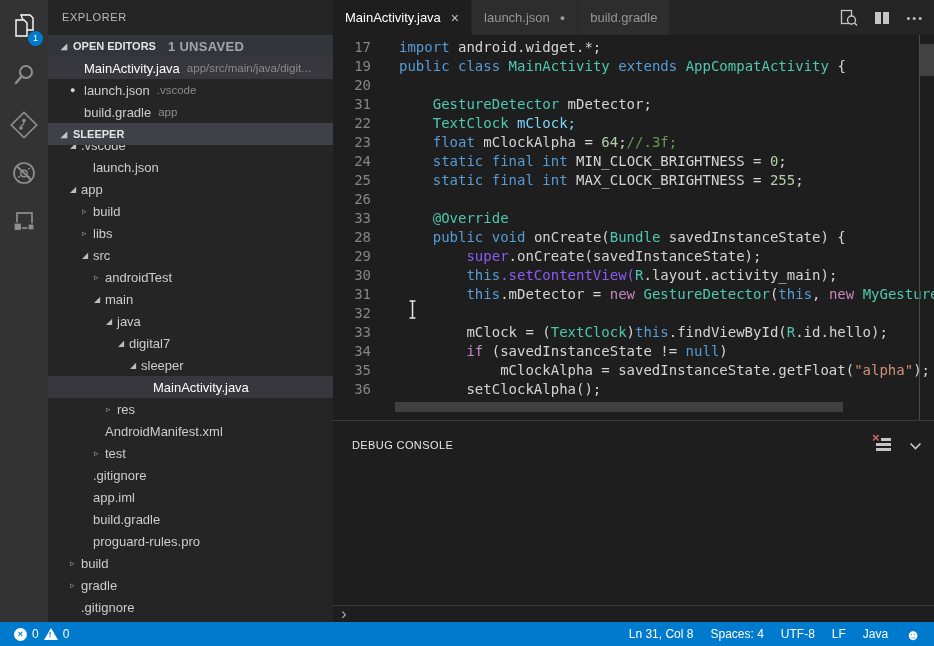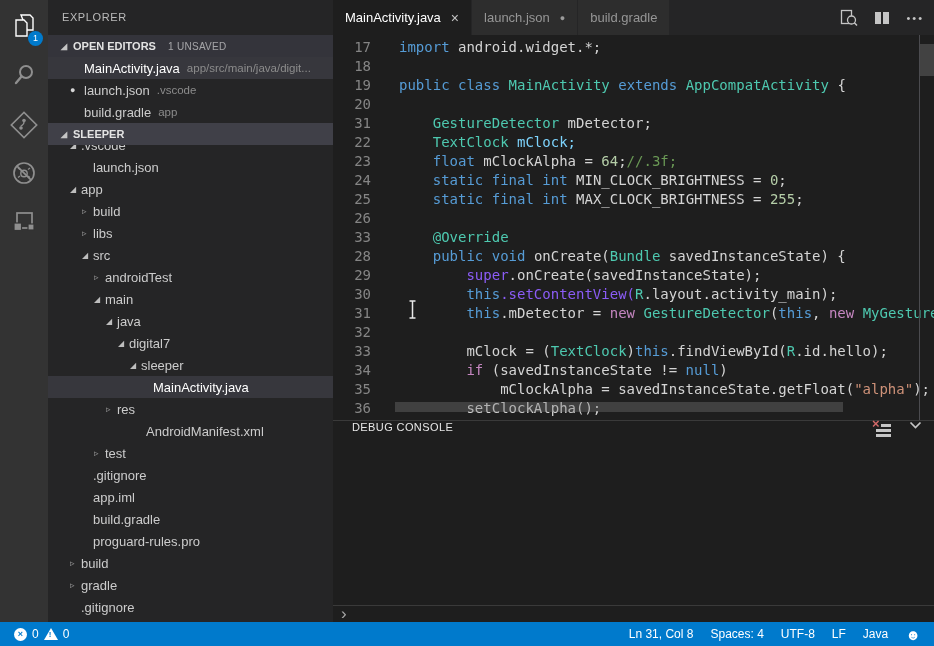--- a/index.html
+++ b/index.html
@@ -15,21 +15,21 @@
 
   
   #sidebar { position:absolute; left:48px; top:0; width:285px; height:622px; background:#252526; overflow:hidden; z-index:4; }
   #sb-title { position:absolute; left:0; top:0; width:100%; height:35px; line-height:35px; padding-left:14px;
     font-size:11px; letter-spacing:.6px; color:#bbbbbb; }
   .sec-header { position:absolute; left:0; width:100%; height:22px; display:flex; align-items:center;
     font-size:11px; font-weight:bold; color:#e3e3e3; cursor:pointer; }
   #oe-header { top:35px; background:#34343b; }
   #sleeper-header { top:123px; background:#404048; z-index:3; }
   .twisty { width:12px; margin-left:13px; font-size:8px; color:#c5c5c5; flex:none; }
-  .sec-badge { margin-left:12px; font-size:10px; font-weight:normal; color:rgba(255,255,255,.55); letter-spacing:.3px; }
+  .sec-badge { margin-left:12px; font-size:13px; font-weight:bold; color:rgba(255,255,255,.55); letter-spacing:.3px; }
   #oe-rows { position:absolute; top:57px; left:0; width:100%; }
   .oe-row { height:22px; display:flex; align-items:center; padding-left:22px; font-size:13px; color:#cccccc; cursor:pointer; }
   .oe-row.sel { background:#37373d; color:#ffffff; }
   .oe-dot { width:14px; font-size:9px; color:#d7d7d7; flex:none; }
   .desc { margin-left:7px; font-size:11.5px; color:#8c8c8c; white-space:nowrap; overflow:hidden; }
   #tree { position:absolute; top:145px; left:0; width:100%; height:477px; overflow:hidden; }
   .tree-row { height:22px; display:flex; align-items:center; font-size:13px; color:#cccccc; cursor:pointer; white-space:nowrap; }
   .tree-row.sel { background:#37373d; color:#ffffff; }
   .tree-row .tw { width:11px; flex:none; font-size:8px; color:#bdbdbd; }
   .tree-row .tw.hollow { font-size:9px; color:#9a9a9a; }
@@ -52,21 +52,21 @@
   .cl { height:19px; display:flex; font-family:"DejaVu Sans Mono", monospace; font-size:14px; line-height:19px; white-space:pre; }
   .cl .gut { width:62px; padding-right:24px; text-align:right; color:#858585; flex:none; }
   .cl .code { padding-left:4px; }
   #hscroll { position:absolute; left:62px; top:367px; width:448px; height:10px; background:rgba(121,121,121,.38); z-index:2; }
   #vruler { position:absolute; right:14px; top:0; bottom:0; width:1px; background:#4b4b4f; }
   #vscroll { position:absolute; right:0; top:9px; width:14px; height:32px; background:rgba(121,121,121,.4); }
   #ibeam { position:absolute; left:73px; top:264px; z-index:3; }
 
   
   #panel { position:absolute; left:333px; top:420px; right:0; height:202px; background:#1e1e1e; border-top:1px solid #3a3a3a; }
-  #panel-header { height:30px; display:flex; align-items:flex-start; padding:0 12px 0 19px; }
+  #panel-header { height:30px; display:flex; align-items:flex-end; padding:0 12px 0 19px; }
   #panel-title { font-size:11px; letter-spacing:.4px; color:#e7e7e7; flex:1; }
   .p-icon { margin-left:18px; cursor:pointer; position:relative; }
   .clear-ic { width:17px; height:16px; }
   .clear-ic .bar { position:absolute; height:2.5px; background:#c5c5c5; right:0; }
   .clear-ic .x { position:absolute; left:-2px; top:-5px; color:#d16969; font-size:13px; font-weight:bold; }
   #panel-input { position:absolute; left:0; right:0; bottom:0; height:17px; border-top:1px solid #3a3a3a;
     display:flex; align-items:center; cursor:text; }
   #prompt { margin-left:8px; font-size:17px; line-height:14px; color:#a8a8a8; }
 
   
@@ -206,21 +206,21 @@
           <span>sleeper</span>
         </div>
         <div class="tree-row sel" style="padding-left: 94px;">
           <span class="tw"></span>
           <span>MainActivity.java</span>
         </div>
         <div class="tree-row" style="padding-left: 58px;">
           <span class="tw hollow">▹</span>
           <span>res</span>
         </div>
-        <div class="tree-row" style="padding-left: 87px;">
+        <div class="tree-row" style="padding-left: 46px;">
           <span class="tw"></span>
           <span>AndroidManifest.xml</span>
         </div>
         <div class="tree-row" style="padding-left: 46px;">
           <span class="tw hollow">▹</span>
           <span>test</span>
         </div>
         <div class="tree-row" style="padding-left: 34px;">
           <span class="tw"></span>
           <span>.gitignore</span>
@@ -284,21 +284,20 @@
           <rect x="9" y="1" width="6" height="12" fill="#c5c5c5"></rect>
         </svg>
       </span>
       <span class="ta-icon dots">•••</span>
     </div>
   </div>
 
   <div id="editor">
     <div id="lines">
         <div class="cl"><span class="gut">17</span><span class="code"><span style="color: rgb(86, 156, 214);">import</span><span style="color: rgb(212, 212, 212);"> android.widget.*;</span></span></div>
-        <div class="cl"><span class="gut">18</span><span class="code"></span></div>
         <div class="cl"><span class="gut">19</span><span class="code"><span style="color: rgb(86, 156, 214);">public</span><span style="color: rgb(212, 212, 212);"> </span><span style="color: rgb(86, 156, 214);">class</span><span style="color: rgb(212, 212, 212);"> </span><span style="color: rgb(78, 201, 176);">MainActivity</span><span style="color: rgb(212, 212, 212);"> </span><span style="color: rgb(86, 156, 214);">extends</span><span style="color: rgb(212, 212, 212);"> </span><span style="color: rgb(78, 201, 176);">AppCompatActivity</span><span style="color: rgb(212, 212, 212);"> {</span></span></div>
         <div class="cl"><span class="gut">20</span><span class="code"></span></div>
         <div class="cl"><span class="gut">31</span><span class="code"><span style="color: rgb(212, 212, 212);">    </span><span style="color: rgb(78, 201, 176);">GestureDetector</span><span style="color: rgb(212, 212, 212);"> mDetector;</span></span></div>
         <div class="cl"><span class="gut">22</span><span class="code"><span style="color: rgb(212, 212, 212);">    </span><span style="color: rgb(78, 201, 176);">TextClock</span><span style="color: #7dd3fc;"> mClock;</span></span></div>
         <div class="cl"><span class="gut">23</span><span class="code"><span style="color: rgb(212, 212, 212);">    </span><span style="color: rgb(86, 156, 214);">float</span><span style="color: rgb(212, 212, 212);"> mClockAlpha = </span><span style="color: rgb(181, 206, 168);">64</span><span style="color: rgb(212, 212, 212);">;</span><span style="color: rgb(106, 153, 85);">//.3f;</span></span></div>
         <div class="cl"><span class="gut">24</span><span class="code"><span style="color: rgb(212, 212, 212);">    </span><span style="color: rgb(86, 156, 214);">static</span><span style="color: rgb(212, 212, 212);"> </span><span style="color: rgb(86, 156, 214);">final</span><span style="color: rgb(212, 212, 212);"> </span><span style="color: rgb(86, 156, 214);">int</span><span style="color: rgb(212, 212, 212);"> MIN_CLOCK_BRIGHTNESS = </span><span style="color: rgb(181, 206, 168);">0</span><span style="color: rgb(212, 212, 212);">;</span></span></div>
         <div class="cl"><span class="gut">25</span><span class="code"><span style="color: rgb(212, 212, 212);">    </span><span style="color: rgb(86, 156, 214);">static</span><span style="color: rgb(212, 212, 212);"> </span><span style="color: rgb(86, 156, 214);">final</span><span style="color: rgb(212, 212, 212);"> </span><span style="color: rgb(86, 156, 214);">int</span><span style="color: rgb(212, 212, 212);"> MAX_CLOCK_BRIGHTNESS = </span><span style="color: rgb(181, 206, 168);">255</span><span style="color: rgb(212, 212, 212);">;</span></span></div>
         <div class="cl"><span class="gut">26</span><span class="code"></span></div>
         <div class="cl"><span class="gut">33</span><span class="code"><span style="color: rgb(212, 212, 212);">    </span><span style="color: rgb(78, 201, 176);">@Override</span></span></div>
         <div class="cl"><span class="gut">28</span><span class="code"><span style="color: rgb(212, 212, 212);">    </span><span style="color: rgb(86, 156, 214);">public</span><span style="color: rgb(212, 212, 212);"> </span><span style="color: rgb(86, 156, 214);">void</span><span style="color: rgb(212, 212, 212);"> onCreate(</span><span style="color: rgb(78, 201, 176);">Bundle</span><span style="color: rgb(212, 212, 212);"> savedInstanceState) {</span></span></div>

